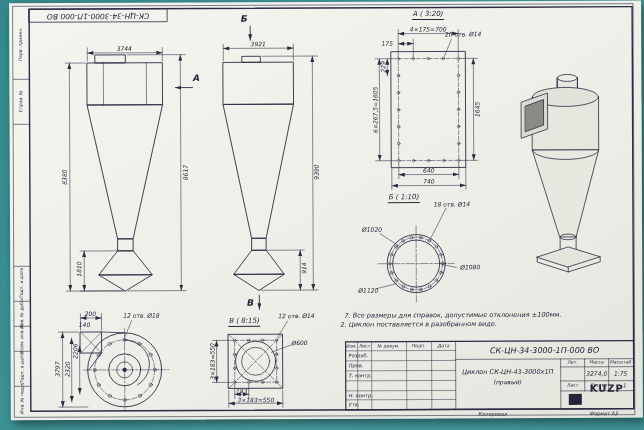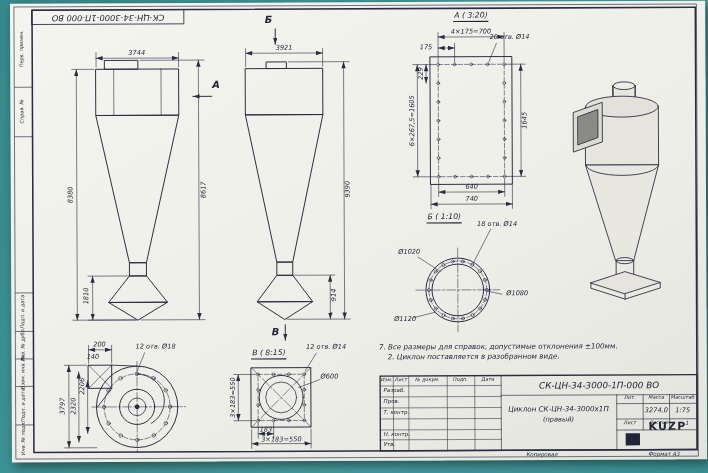--- a/index.html
+++ b/index.html
@@ -293,34 +293,34 @@
   <div class="t" style="left:299px;top:343px">Ø600</div>
 
   <div class="t" style="left:90px;top:313px">200</div>
   <div class="t" style="left:84px;top:324px">140</div>
   <div class="t" style="left:141px;top:315px">12 отв. Ø18</div>
   <div class="t r" style="left:57px;top:368px">3797</div>
   <div class="t r" style="left:67px;top:368px">2320</div>
   <div class="t r" style="left:75px;top:350px">2206</div>
 
   <div class="t la s65" style="left:344px;top:316px">7. Все размеры для справок, допустимые отклонения ±100мм.</div>
-  <div class="t la s65" style="left:352px;top:325px">2. Циклон поставляется в разобранном виде.</div>
+  <div class="t la s65" style="left:340px;top:325px">2. Циклон поставляется в разобранном виде.</div>
 
   <div class="t s8" style="left:544px;top:351.5px">СК-ЦН-34-3000-1П-000 ВО</div>
   <div class="t s45" style="left:351px;top:347px">Изм.</div>
   <div class="t s45" style="left:364px;top:347px">Лист</div>
   <div class="t s45" style="left:388px;top:347px">№ докум.</div>
   <div class="t s45" style="left:418px;top:347px">Подп.</div>
   <div class="t s45" style="left:443px;top:347px">Дата</div>
   <div class="t la s5" style="left:348px;top:356px">Разраб.</div>
   <div class="t la s5" style="left:348px;top:366px">Пров.</div>
   <div class="t la s5" style="left:348px;top:376px">Т. контр.</div>
   <div class="t la s5" style="left:348px;top:395.5px">Н. контр.</div>
   <div class="t la s5" style="left:348px;top:405px">Утв.</div>
-  <div class="t s65" style="left:507px;top:373px">Циклон СК-ЦН-34-3000х1П</div>
+  <div class="t s65" style="left:507px;top:373px">Циклон СК-ЦН-43-3000х1П</div>
   <div class="t s6" style="left:507px;top:383px">(правый)</div>
   <div class="t s45" style="left:572px;top:364px">Лит.</div>
   <div class="t s45" style="left:596px;top:364px">Масса</div>
   <div class="t s45" style="left:620px;top:364px">Масштаб</div>
   <div class="t s6" style="left:596px;top:375px">3274,0</div>
   <div class="t s6" style="left:620px;top:375px">1:75</div>
   <div class="t s45" style="left:572px;top:387px">Лист</div>
   <div class="t s45" style="left:598px;top:387px">Листов</div>
   <div class="t s5" style="left:624px;top:387px">1</div>
   <div class="t s10" style="left:606px;top:390px">KUZP</div>

